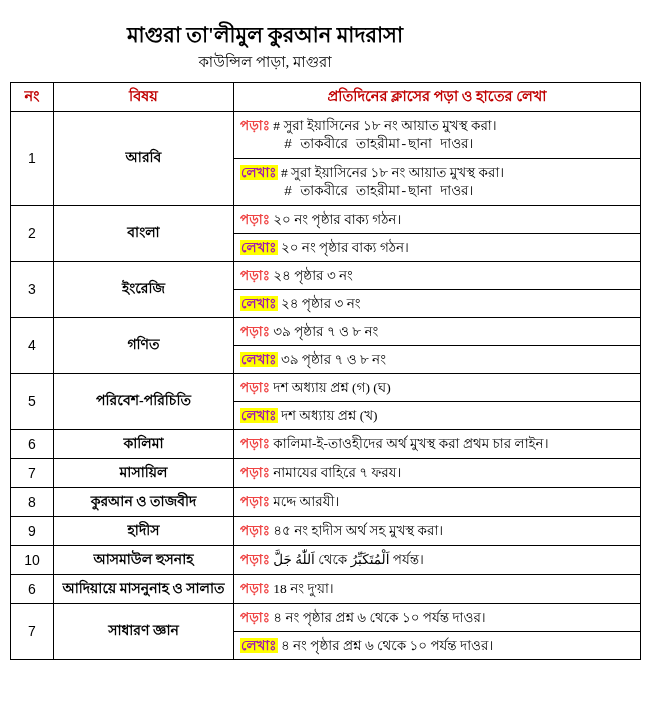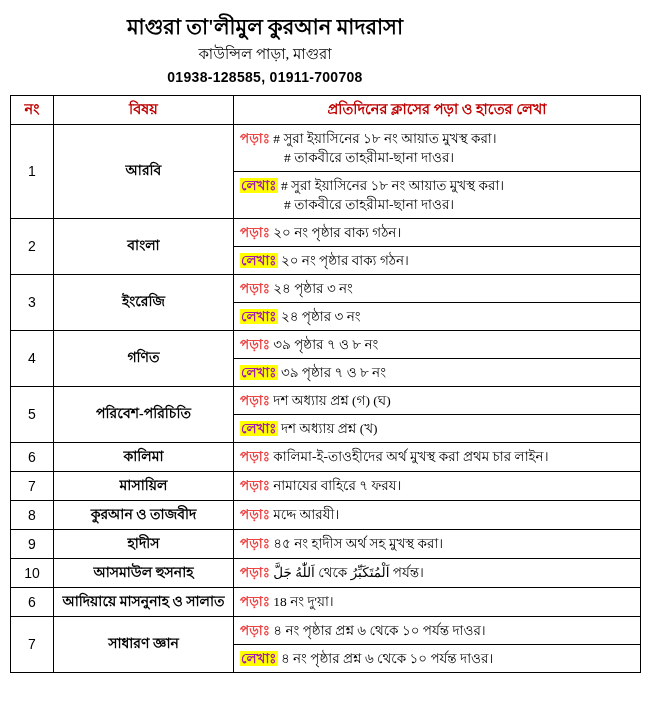--- a/index.html
+++ b/index.html
@@ -3,21 +3,21 @@
 <meta charset="utf-8">
 <style>
   * { margin: 0; padding: 0; box-sizing: border-box; }
   html, body { background: #ffffff; }
   body {
     width: 649px; height: 710px;
     font-family: "Liberation Serif", "DejaVu Serif", serif;
     color: #000;
     overflow: hidden;
   }
-  .page { width: 530px; height: 710px; padding-top: 14px; }
+  .page { width: 530px; height: 710px; padding-top: 22px; }
 
   
   .doc-header { text-align: center; }
   .school-name {
     font-size: 21px; font-weight: bold; line-height: 1.3;
   }
   .school-address {
     font-size: 15px; margin-top: 4px; line-height: 1.3;
   }
   .school-phones {
@@ -57,34 +57,33 @@
     font-family: "Liberation Sans", "DejaVu Sans", sans-serif;
     padding: 2px;
   }
   td.col-subject {
     text-align: center; font-weight: bold; font-size: 14px; padding: 2px 4px;
   }
   td.col-content {
     font-size: 13.5px; padding: 4px 6px; text-align: left;
   }
   .entry-line { line-height: 19px; }
-  .entry-line.cont { padding-left: 44px; }
+  .entry-line.cont { padding-left: 44px; font-family: Liberation Mono, monospace; }
   .entry-label { font-weight: bold; }
   .entry-label.pora  { color: #ef4444; }
   .entry-label.lekha { color: #a21caf; background: #FFFF00; padding: 0 1px; }
 </style>
 </head>
 <body>
 
 <div class="page">
 
   <div class="doc-header">
     <div class="school-name">মাগুরা তা'লীমুল কুরআন মাদরাসা</div>
     <div class="school-address">কাউন্সিল পাড়া, মাগুরা</div>
-    <div class="school-phones">01938-128585, 01911-700708</div>
   </div>
 
   <table class="lesson-table">
     <colgroup>
       <col class="c-no">
       <col class="c-subject">
       <col class="c-content">
     </colgroup>
     <thead>
       <tr>

